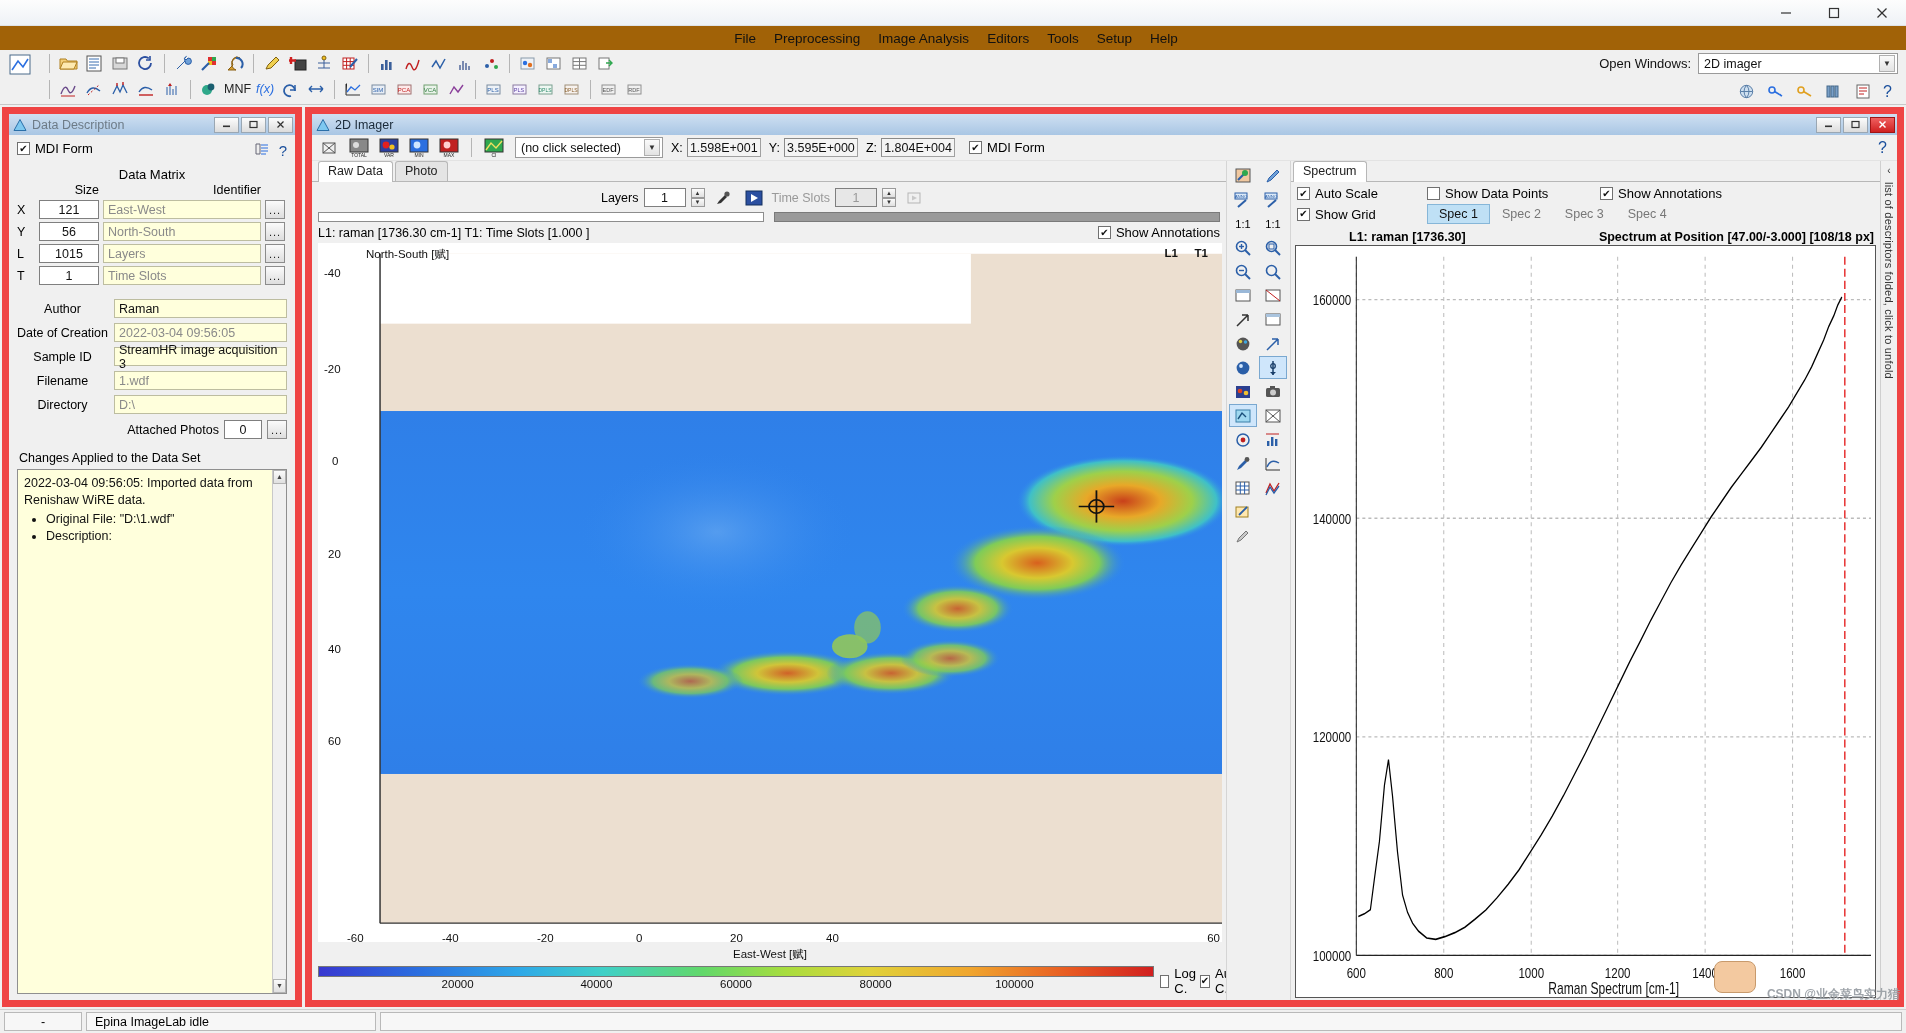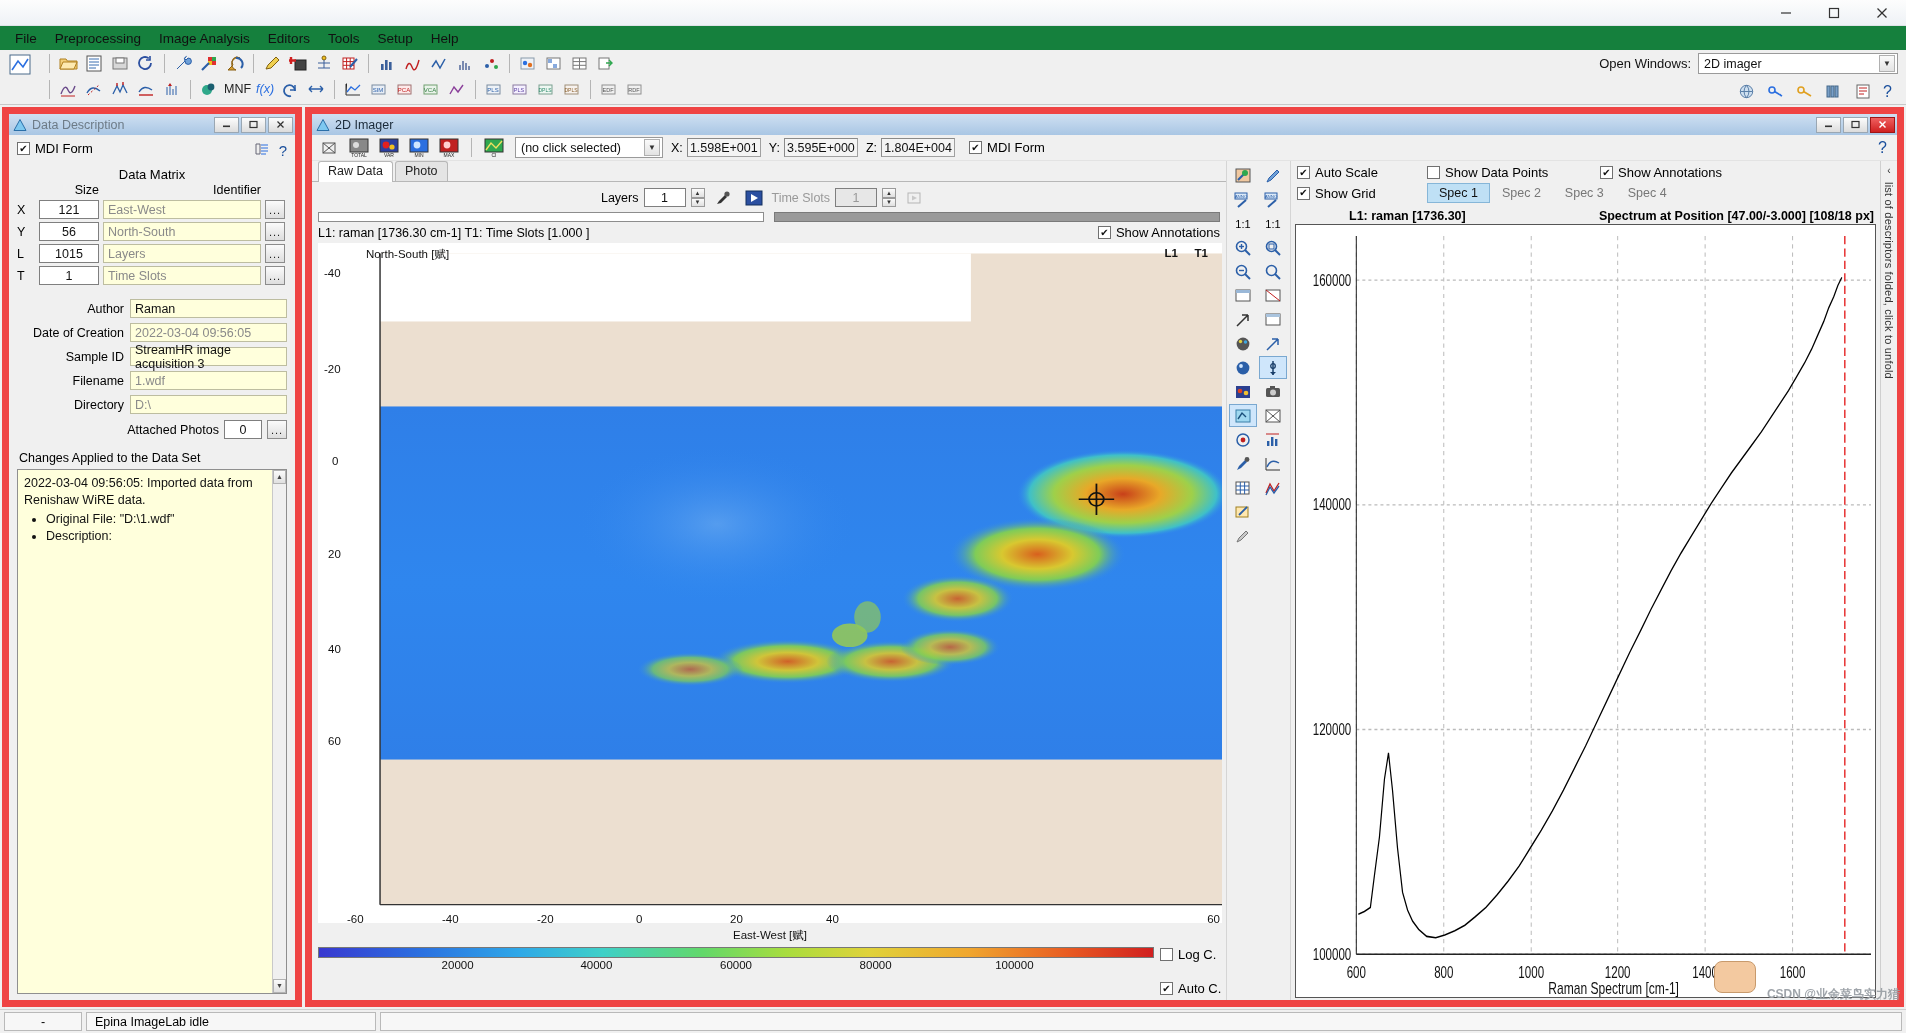--- a/index.html
+++ b/index.html
@@ -28,24 +28,24 @@
   .winbtn {
     width: 48px; display: flex; align-items: center; justify-content: center;
     font-size: 14px; color: #333;
   }
   .winbtn.close { }
   .winbtn svg { display: block; }
 
   
   .menubar {
     height: 24px;
-    background: #15803d;
+    background: #a16207;
     display: flex; align-items: center;
     padding-left: 6px;
-    font-size: 13.5px; color: #111;
+    font-size: 13.5px; color: #111; justify-content: center;
   }
   .menubar .mi { padding: 3px 9px; }
 
   
   .toolbars {
     background: #f0f0f0;
     border-bottom: 1px solid #c8c8c8;
     padding-bottom: 2px;
     position: relative;
   }
@@ -147,21 +147,21 @@
   .btn-dots {
     height: 19px; width: 20px;
     background: linear-gradient(#fbfbfb,#dedede); border:1px solid #8c8c8c;
     display:flex; align-items:center; justify-content:center;
     font-size: 11px; color:#222; letter-spacing:1px;
   }
   .field-grid {
     display: grid; grid-template-columns: auto 1fr; gap: 5px 6px;
     align-items: center; margin-top: 14px; font-size: 12.5px;
   }
-  .field-grid .lbl { text-align: right; margin-left: 16px; }
+  .field-grid .lbl { text-align: center; }
   .attached {
     display:flex; align-items:center; gap:5px; justify-content:flex-end;
     margin-top: 6px; font-size:12.5px;
   }
   .attached .inp { width: 38px; }
   .changes-lbl { font-size: 12.5px; margin: 12px 0 4px 2px; }
   .changes-box {
     flex: 1; min-height: 0; background: #ffffdc; border: 1px solid #8f8f8f;
     font-size: 12.5px; color: #111; padding: 5px 6px;
     position: relative; overflow: hidden; line-height: 1.35;
@@ -230,21 +230,21 @@
   .cbar {
     height: 11px;
     background: linear-gradient(to right,
       #3838d0 0%, #2b6fe0 12%, #2ea8e8 24%, #3fd0c8 34%,
       #62d86a 46%, #a8dd3e 56%, #e0d23a 66%, #f0a62e 78%,
       #e85a22 90%, #d11f1f 100%);
     border: 1px solid #777;
   }
   .cbar-ticks { display:flex; font-size:11.5px; color:#111; margin-top:1px; position:relative; height:14px; }
   .cbar-ticks span { position:absolute; transform: translateX(-50%); }
-  .cbar-chks { display:flex; flex-direction:column; gap:19px; width: 62px; }
+  .cbar-chks { display:flex; flex-direction:row; gap:0; width: 62px; }
 
   
   .vtools {
     width: 64px; background:#f0f0f0; border-left: 1px solid #d5d5d5;
     display:flex; padding: 3px 2px; gap: 2px;
   }
   .vcol { display:flex; flex-direction:column; gap: 1px; }
   .vbtn {
     width: 28px; height: 23px; display:flex; align-items:center; justify-content:center;
     font-size: 10px;
@@ -1238,20 +1238,23 @@
             <div class="vbtn">
               <svg width="18" height="18" viewBox="0 0 18 18">
                   <path d="M2 14 L6 5 L10 12 L15 4" stroke="#c02020" fill="none" stroke-width="1.3"></path>
                   <path d="M2 16 L6 8 L10 14 L15 7" stroke="#2b5fa8" fill="none" stroke-width="1.3"></path>
                 </svg>
             </div>
           </div>
         </div>
 
         <div class="spec-panel">
+          <div class="spec-tabs">
+            <div class="tab active">Spectrum</div>
+          </div>
 
           <div class="spec-opts">
             <div class="spec-opts-row">
               <label class="chk" style="width:112px;">
                 <span class="chkbox">✔</span>
                 <span>Auto Scale</span>
               </label>
               <label class="chk" style="width:155px;">
                 <span class="chkbox"></span>
                 <span>Show Data Points</span>

